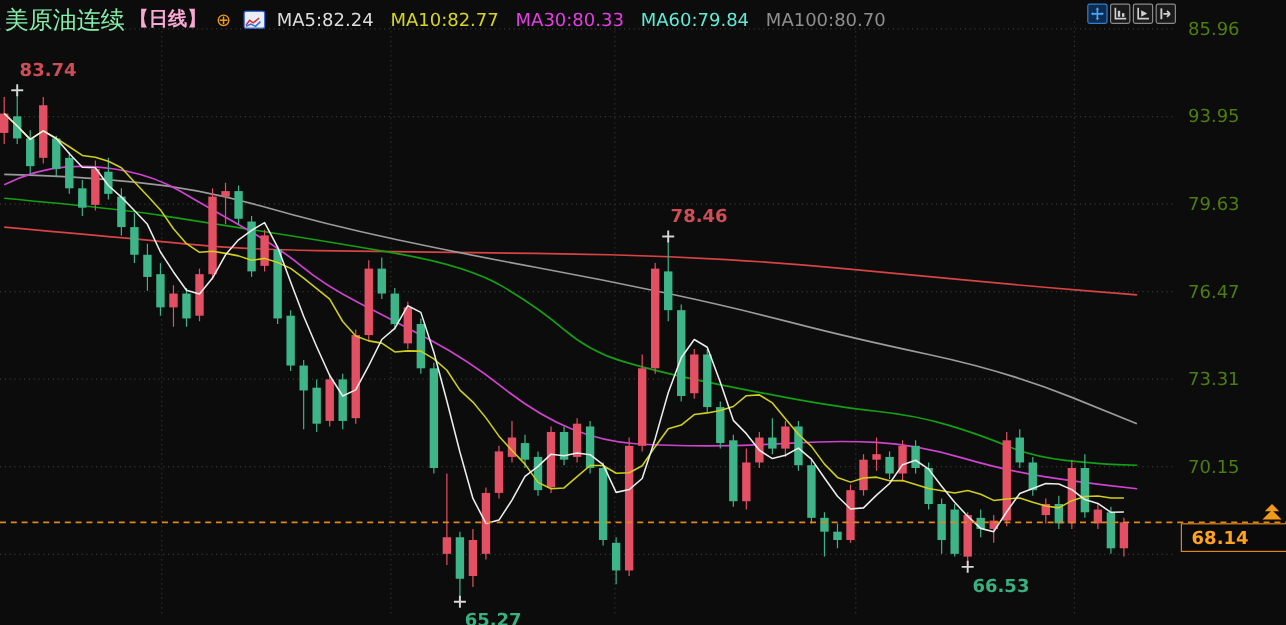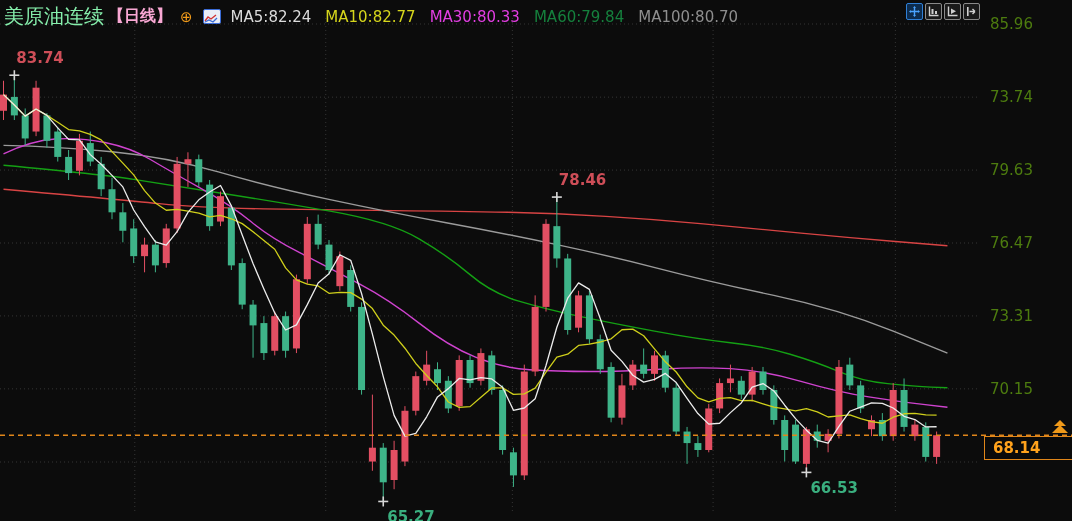--- a/index.html
+++ b/index.html
@@ -421,21 +421,21 @@
         <line x1="806.4" y1="467.38610999999986" x2="806.4" y2="477.38610999999986" stroke="#d8d8d8" stroke-width="1.6"></line>
       </g>
     </svg>
 
   <div class="axis-layer" id="axis-layer">
       <div class="anno" style="left: 16.35px; top: 49.2309px; color: rgb(206, 78, 88);">83.74</div>
       <div class="anno" style="left: 558.85px; top: 171.077px; color: rgb(206, 78, 88);">78.46</div>
       <div class="anno" style="left: 387.25px; top: 508.463px; color: rgb(58, 175, 127);">65.27</div>
       <div class="anno" style="left: 810.4px; top: 479.386px; color: rgb(58, 175, 127);">66.53</div>
       <div class="axis-label" style="top: 15px;">85.96</div>
-      <div class="axis-label" style="top: 88.1541px;">73.74</div>
+      <div class="axis-label" style="top: 88.1541px;">93.95</div>
       <div class="axis-label" style="top: 161.077px;">79.63</div>
       <div class="axis-label" style="top: 234.001px;">76.47</div>
       <div class="axis-label" style="top: 306.924px;">73.31</div>
       <div class="axis-label" style="top: 379.847px;">70.15</div>
       <div class="axis-label" style="top: 444px;">66.98</div>
     </div>
 
   <div class="hdr">
     <span class="title">美原油连续</span>
     <span class="period">【日线】</span>
@@ -443,21 +443,21 @@
     <span class="chartbadge">
       <svg width="14" height="11" viewBox="0 0 14 11">
         <polyline points="1,8 4,4 7,6 12,2" stroke="#d03030" stroke-width="1.3" fill="none"></polyline>
         <polyline points="1,9 5,7 9,9 13,5" stroke="#3a6bd6" stroke-width="1.3" fill="none"></polyline>
       </svg>
     </span>
     <span class="legend">
       <span style="color: rgb(220, 220, 220);">MA5:82.24</span>
       <span style="color: rgb(214, 214, 28);">MA10:82.77</span>
       <span style="color: rgb(226, 62, 226);">MA30:80.33</span>
-      <span style="color: #15803d; text-align: right;">MA60:79.84</span>
+      <span style="color: #5eead4; text-align: right;">MA60:79.84</span>
       <span style="color: rgb(142, 142, 142);">MA100:80.70</span>
     </span>
   </div>
 
   <div class="toolbar">
     <div class="tbtn active">
       <svg width="13" height="13" viewBox="0 0 13 13">
         <path d="M6.5 1 L8 3 H7.2 V5.8 H10 V5 L12 6.5 L10 8 V7.2 H7.2 V10 H8 L6.5 12 L5 10 H5.8 V7.2 H3 V8 L1 6.5 L3 5 V5.8 H5.8 V3 H5 Z" fill="#4aa3ff"></path>
       </svg>
     </div>

